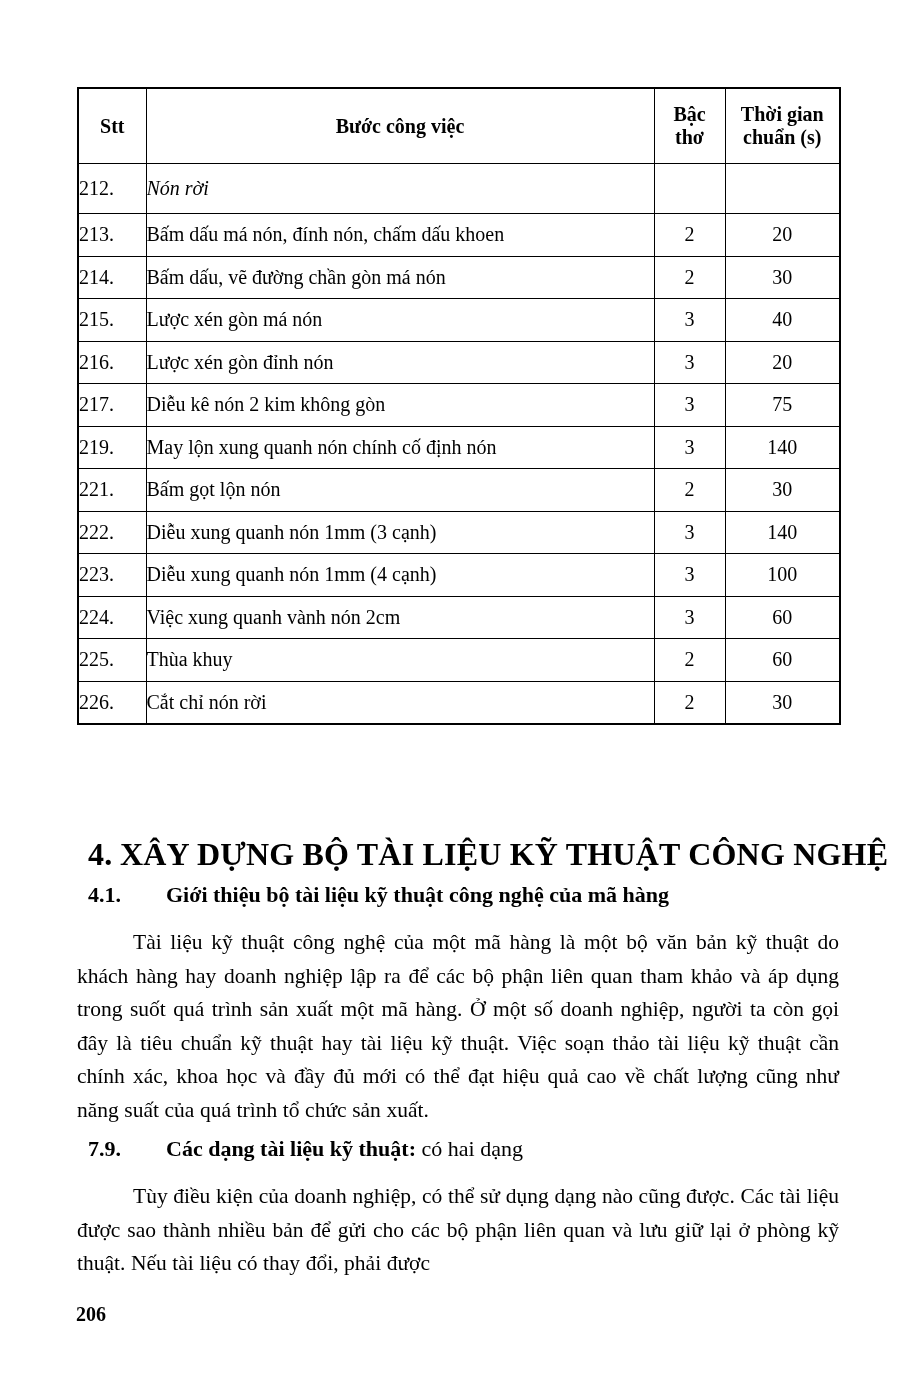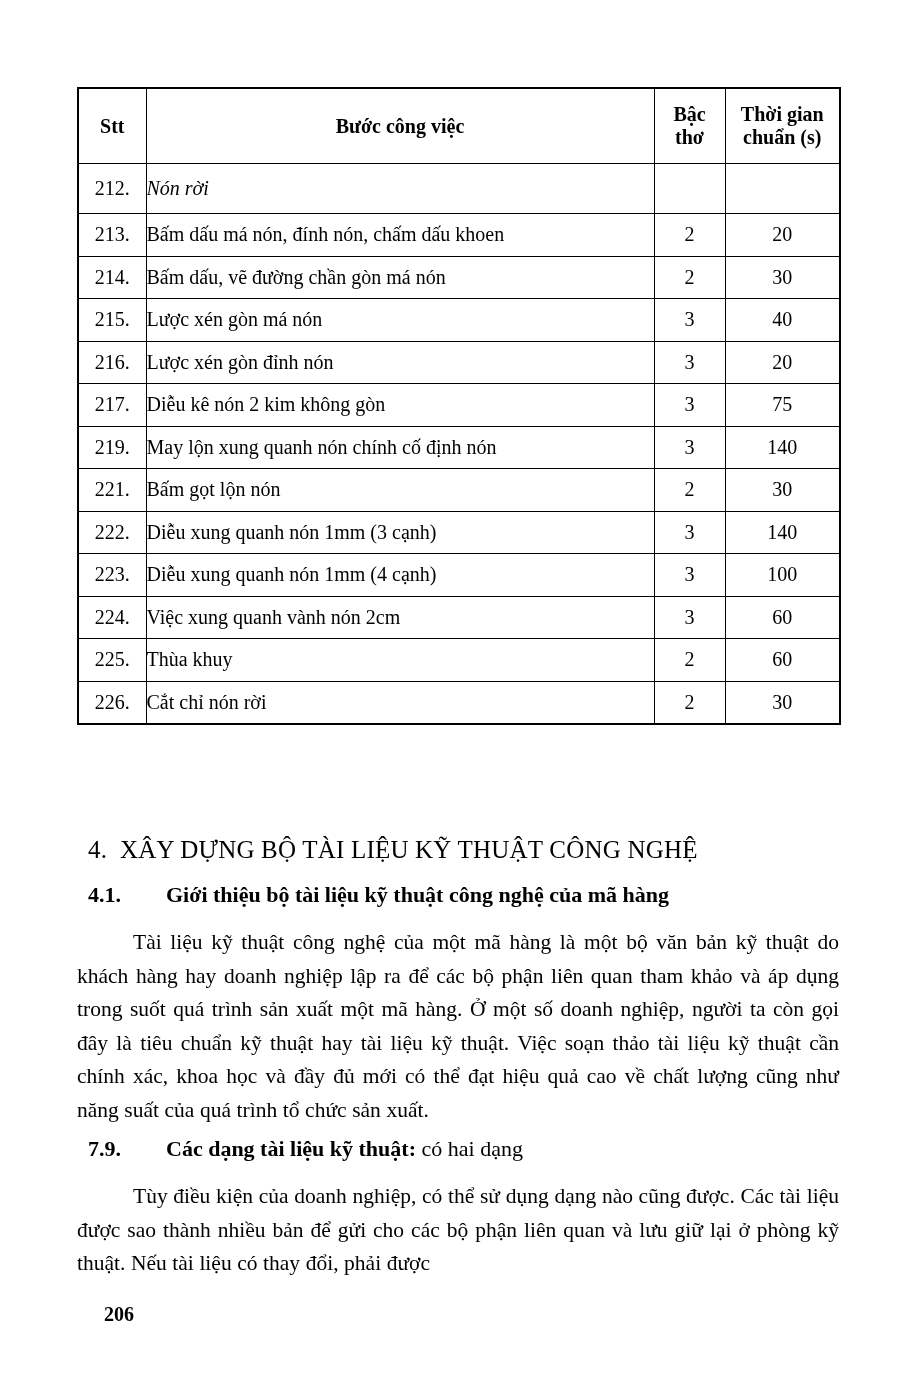--- a/index.html
+++ b/index.html
@@ -50,21 +50,21 @@
     vertical-align: middle;
   }
   table.steps thead th {
     font-weight: bold;
     text-align: center;
     height: 70px;
     padding: 2px 4px;
   }
   th.h-desc { font-weight: bold; }
   td.cell-stt {
-    text-align: center;
+    text-align: left;
     height: 41.5px;
     padding: 0 2px;
   }
   td.cell-desc {
     text-align: left;
     padding-left: 12px;
     height: 41.5px;
   }
   td.cell-desc.italic { font-style: italic; }
   td.cell-bac, td.cell-time {
@@ -72,22 +72,22 @@
     height: 41.5px;
   }
   tr.tall td { height: 49px; }
 
   
   .sec-h1 {
     position: absolute;
     left: 88px;
     top: 836px;
     width: 760px;
-    font-size: 25px;
-    font-weight: normal;
+    font-size: 32px;
+    font-weight: bold;
     letter-spacing: 0.2px;
     white-space: nowrap;
   }
   .sec-h1 .num { display: inline-block; width: 32px; }
 
   .sec-h2 {
     position: absolute;
     left: 88px;
     width: 760px;
     font-size: 22px;
@@ -109,21 +109,21 @@
     text-align: justify;
     text-indent: 56px;
     text-justify: inter-word;
     word-spacing: 0.2px;
   }
   #p1 { top: 926px; }
   #p2 { top: 1180px; }
 
   .page-num {
     position: absolute;
-    left: 104px;
+    left: 76px;
     top: 1303px;
     font-size: 20px;
     font-weight: bold;
   }
 </style>
 </head>
 <body>
 
 <div class="page">
 

